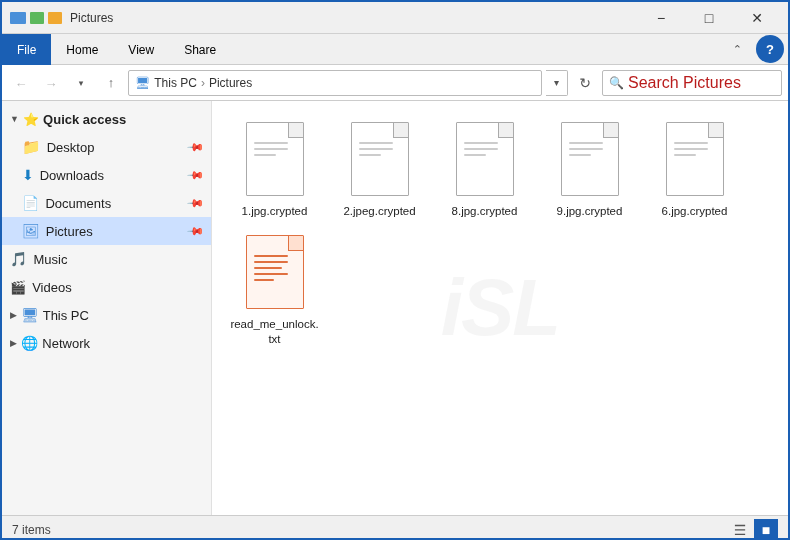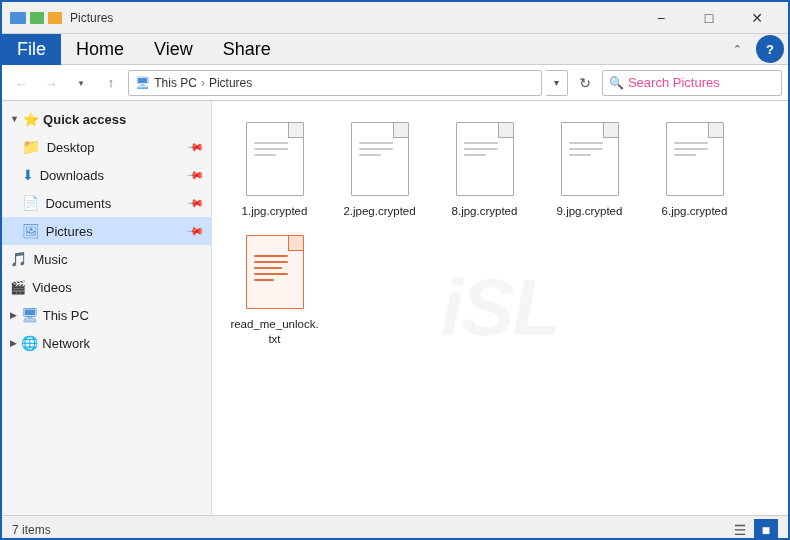--- a/index.html
+++ b/index.html
@@ -72,21 +72,21 @@
     }
     .ribbon-tabs {
       display: flex;
       align-items: stretch;
       height: 30px;
     }
     .ribbon-tab {
       padding: 0 14px;
       display: flex;
       align-items: center;
-      font-size: 18px;
+      font-size: 12px;
       cursor: pointer;
       border: 1px solid transparent;
       margin-bottom: -1px;
     }
     .ribbon-tab.active {
       background: #1a5fb4;
       color: #fff;
       border-color: #1a5fb4;
     }
     .ribbon-chevron {
@@ -421,21 +421,21 @@
     <span>This PC</span>
     <span class="path-sep">›</span>
     <span>Pictures</span>
   </div>
   <div class="address-dropdown">▾</div>
 
   <button class="refresh-btn">↻</button>
 
   <div class="search-box">
     <span class="search-box-icon">🔍</span>
-    <span style="color:#ec4899;font-size:13px;">Search Pictures</span>
+    <span style="color:#b91c1c;font-size:16px;">Search Pictures</span>
   </div>
 </div>
 
 <div class="main-area">
 
   <div class="sidebar">
 
     <div class="sidebar-section">
       <span class="expand-arrow">▼</span>
       <span class="icon-star">⭐</span>

